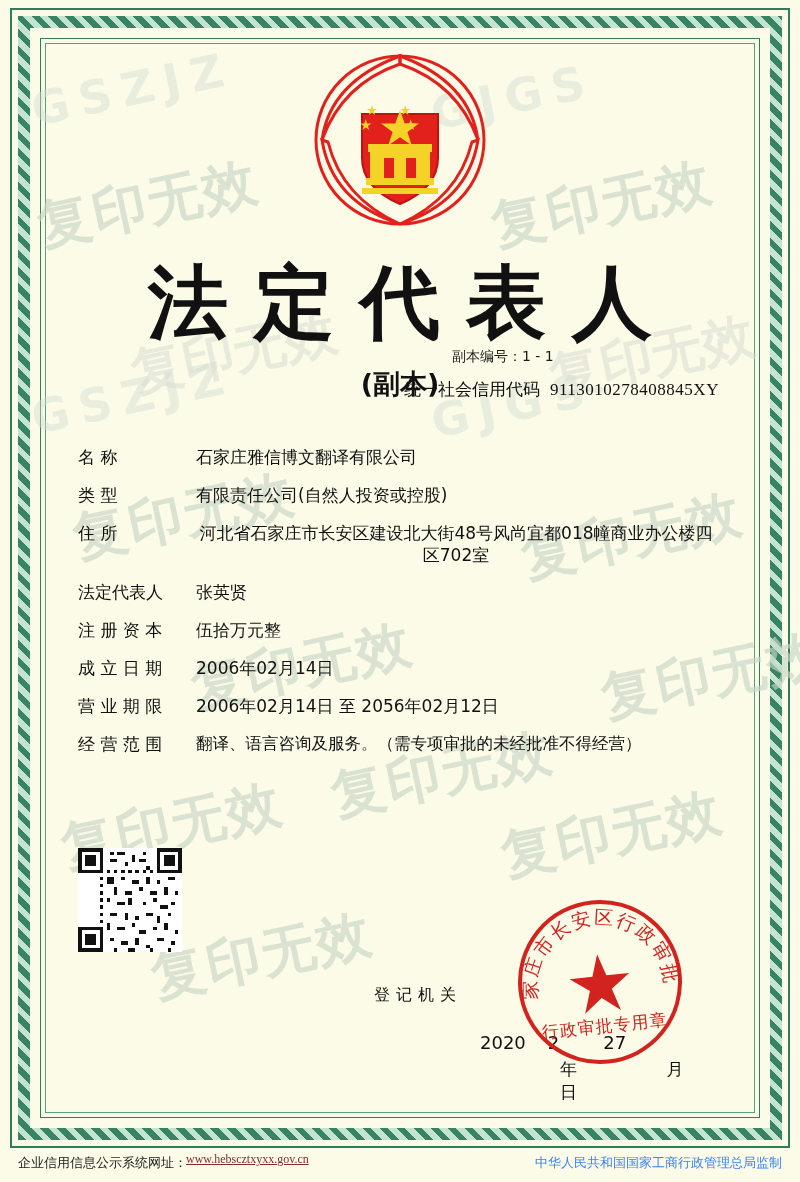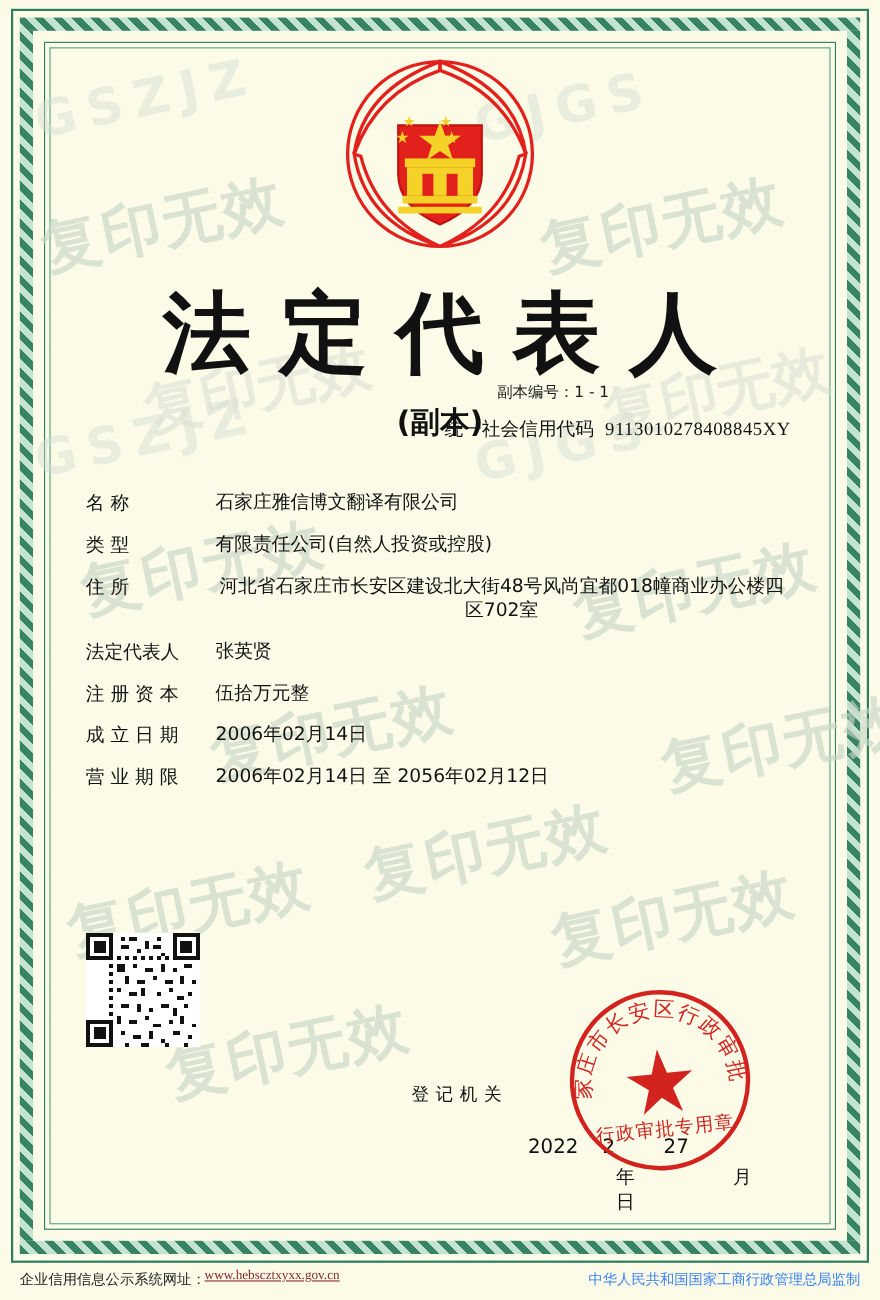--- a/index.html
+++ b/index.html
@@ -280,20 +280,24 @@
     <div class="row">
       <div class="label">成 立 日 期</div>
       <div class="value">2006年02月14日</div>
     </div>
 
     <div class="row">
       <div class="label">营 业 期 限</div>
       <div class="value">2006年02月14日    至  2056年02月12日</div>
     </div>
 
+    <div class="row">
+      <div class="label">经 营 范 围</div>
+      <div class="value small">翻译、语言咨询及服务。（需专项审批的未经批准不得经营）</div>
+    </div>
 
   </div>
 
   <div class="qr">
     <svg viewBox="0 0 29 29" width="104" height="104" shape-rendering="crispEdges">
       <rect width="29" height="29" fill="#fff"></rect>
       <g fill="#111">
 
         <rect x="0" y="0" width="7" height="1"></rect>
           <rect x="0" y="6" width="7" height="1"></rect>
@@ -377,21 +381,21 @@
         <rect x="10" y="28" width="1" height="1"></rect>
           <rect x="14" y="28" width="2" height="1"></rect>
         <rect x="20" y="28" width="1" height="1"></rect>
           <rect x="25" y="28" width="1" height="1"></rect>
       </g>
     </svg>
   </div>
 
   <div class="registry">登记机关</div>
   <div class="date-line">
-    <span>2022</span><span class="date-sep"></span><span>2</span><span class="date-sep" style="width:44px"></span><span>27</span>
+    <span>2020</span><span class="date-sep"></span><span>2</span><span class="date-sep" style="width:44px"></span><span>27</span>
   </div>
   <div class="date-units">年 月 日</div>
 
   <div class="seal">
     <svg viewBox="0 0 168 168" width="168" height="168">
       <circle cx="84" cy="84" r="80" fill="none" stroke="#d2231f" stroke-width="4"></circle>
       <defs>
         <path id="arcTop" d="M 20 90 A 64 64 0 0 1 148 90"></path>
         <path id="arcBottom" d="M 32 96 A 54 54 0 0 0 136 96"></path>
       </defs>

